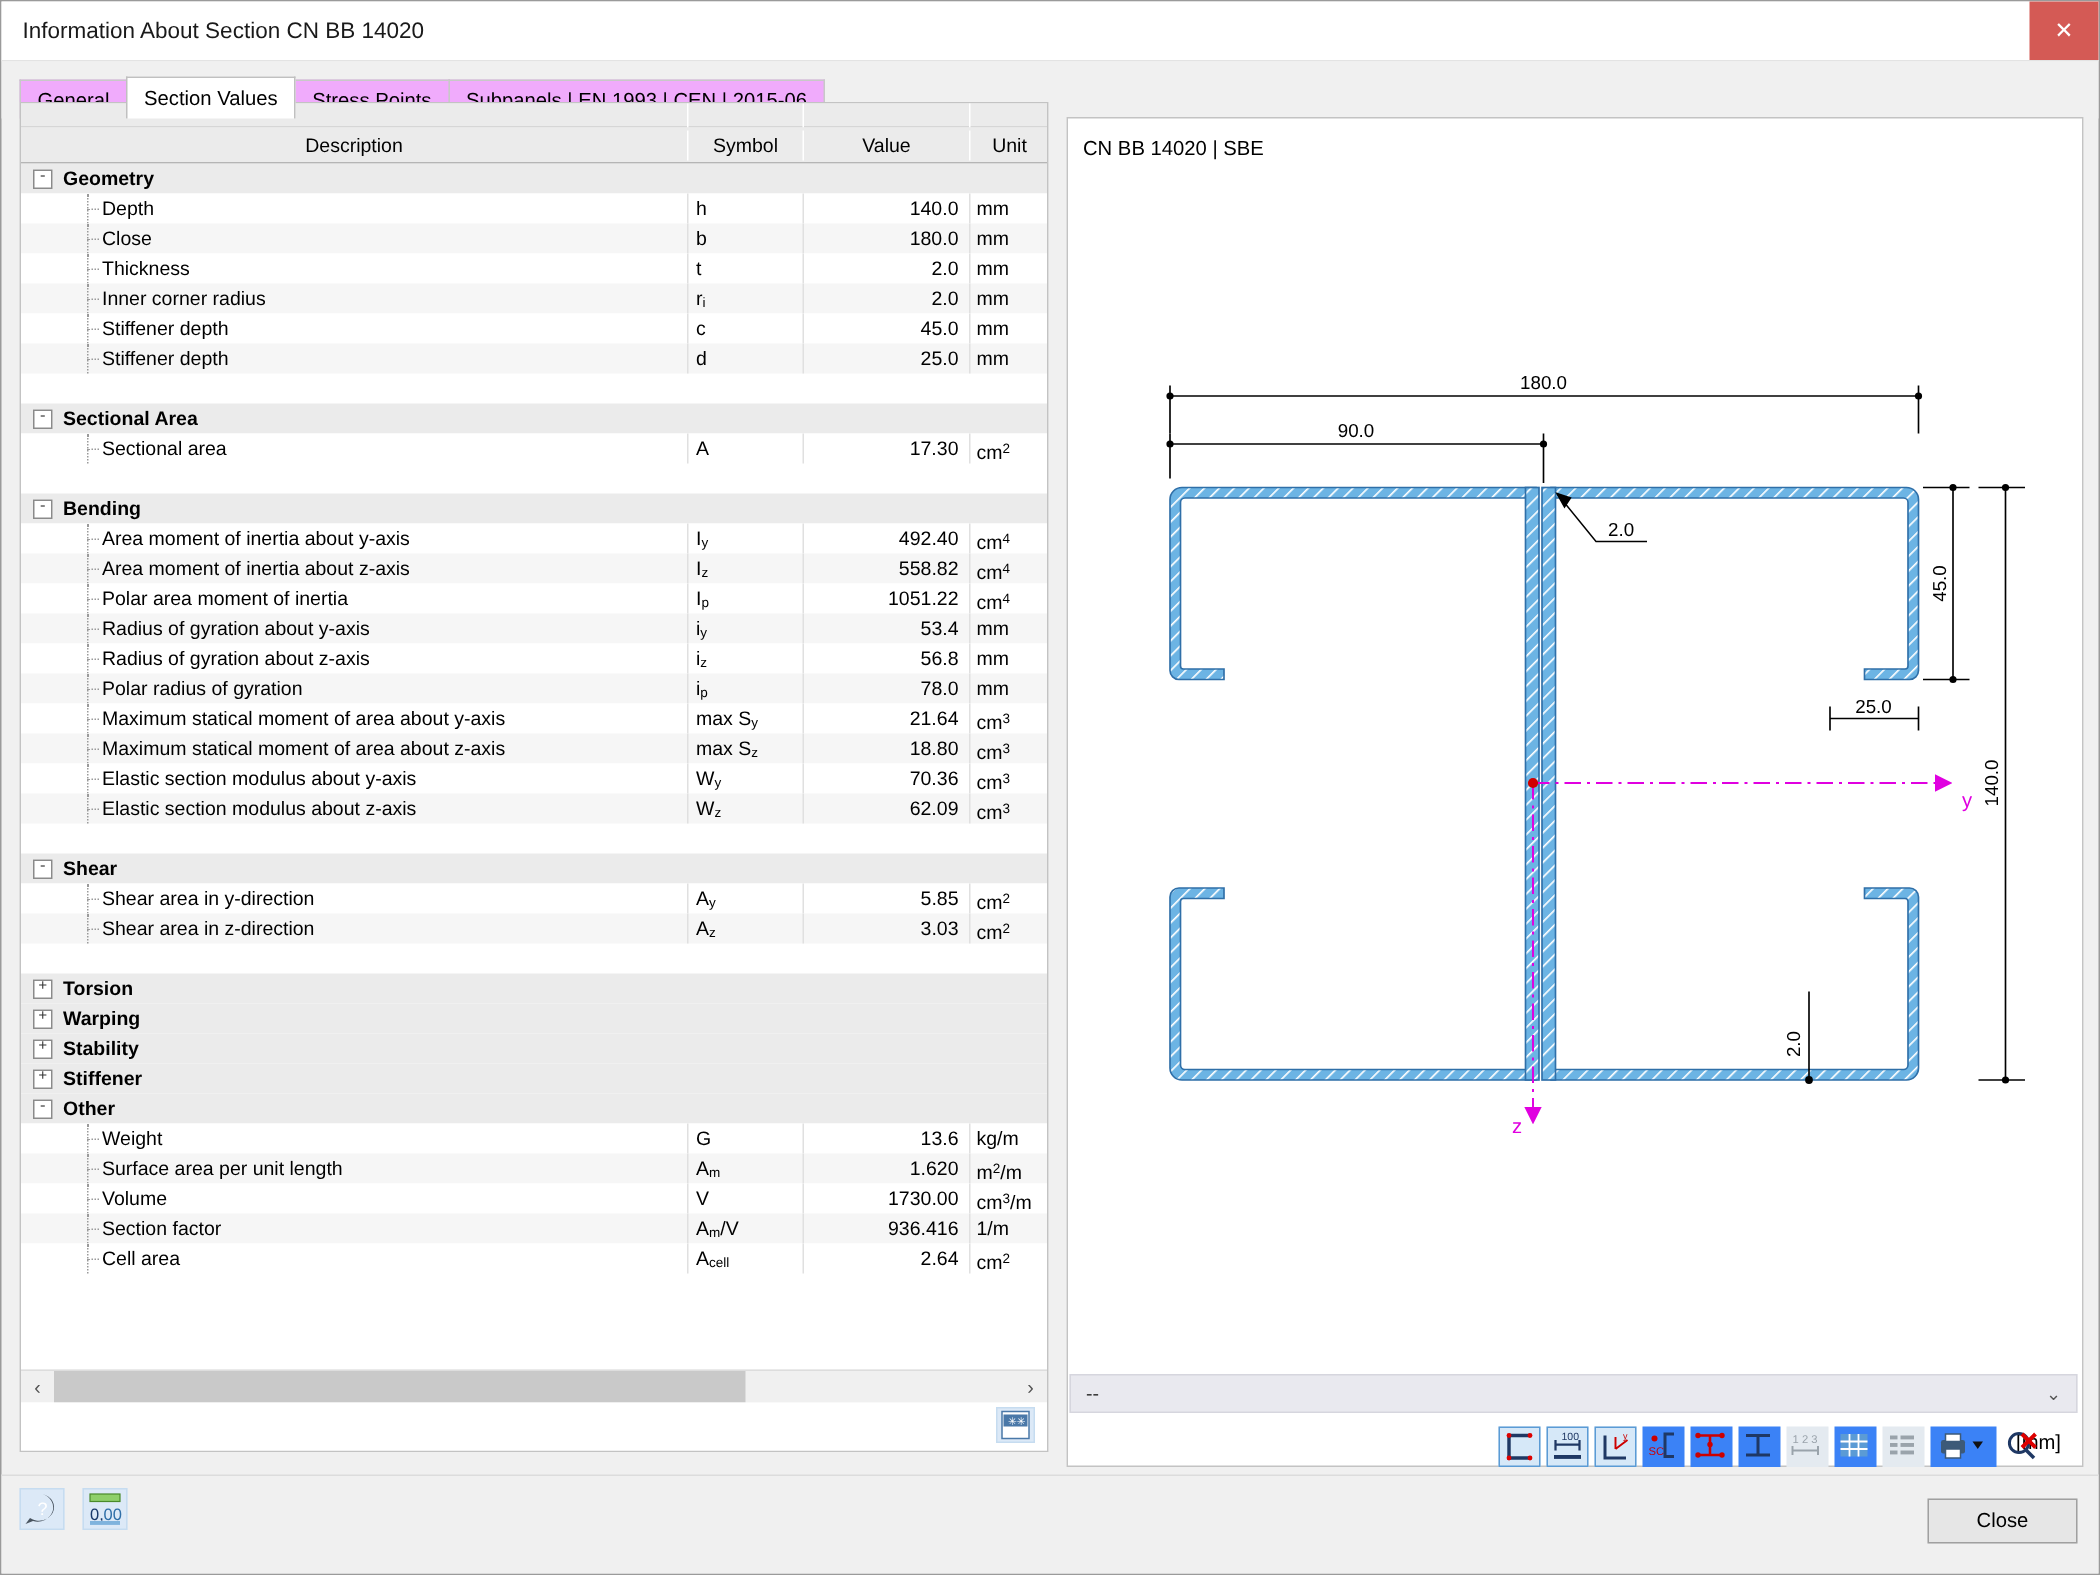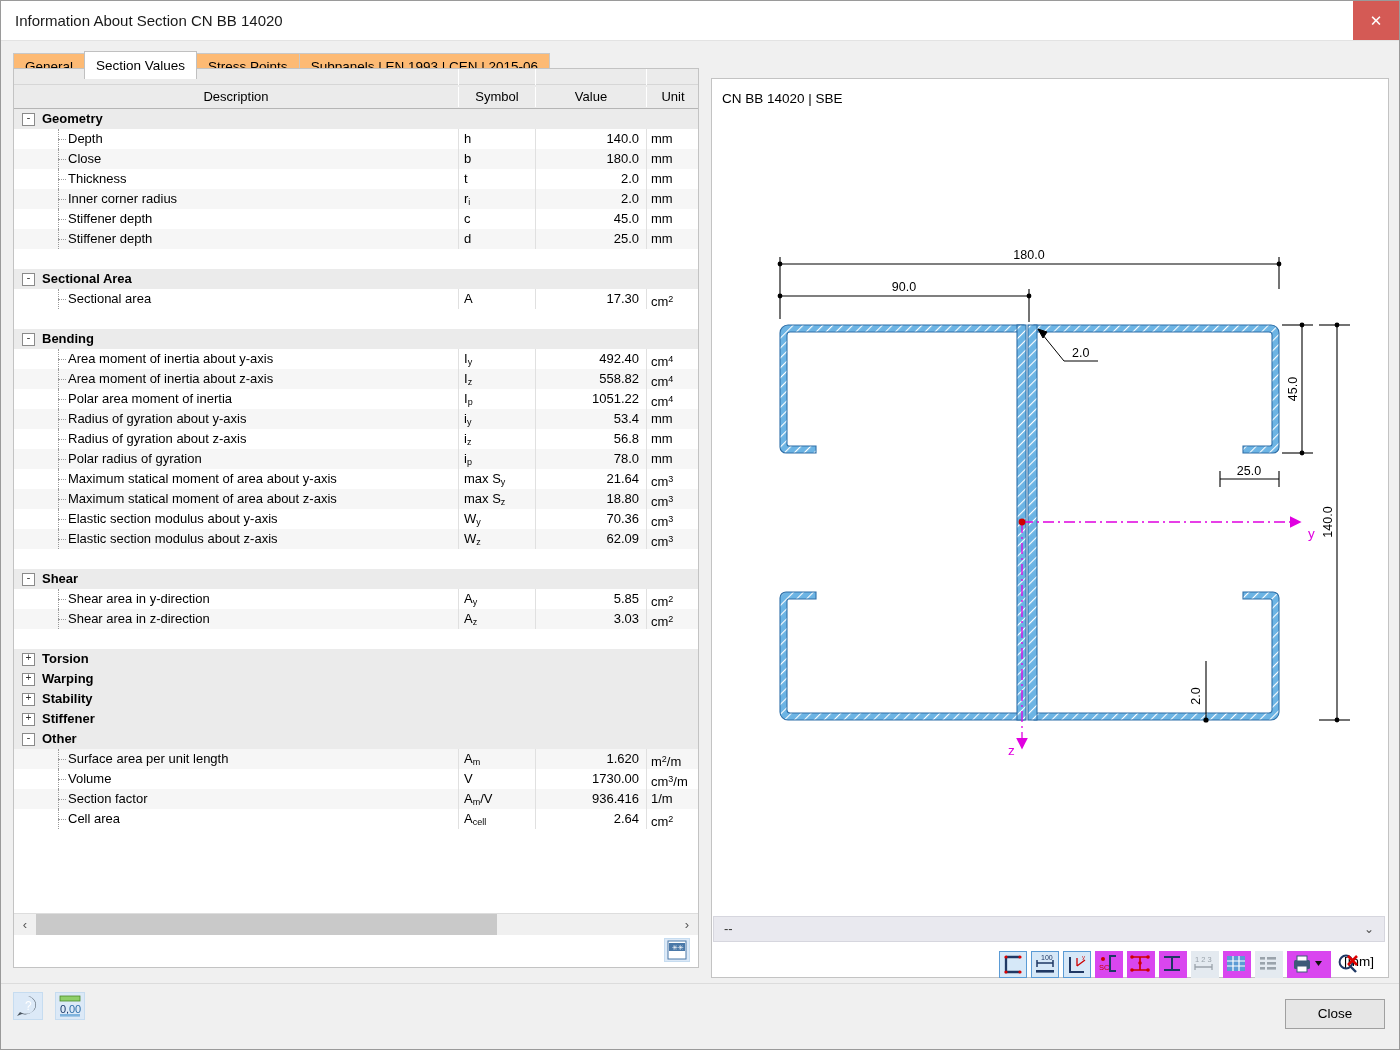--- a/index.html
+++ b/index.html
@@ -15,21 +15,21 @@
   .titlebar{position:absolute;left:0;top:0;width:100%;height:40px;background:#ffffff;
             border-bottom:1px solid #e3e3e3;box-sizing:border-box;}
   .title-text{position:absolute;left:14px;top:11px;font-size:15px;color:#1a1a1a;}
   .close-x{position:absolute;right:0;top:0;width:46px;height:39px;background:#d45a55;
            color:#fff;font-size:15px;line-height:39px;text-align:center;cursor:pointer;}
 
   
   .tabstrip{position:absolute;left:0;top:40px;width:100%;height:38px;background:#f0f0f0;}
   .tabs{position:absolute;left:12px;top:11px;height:27px;display:flex;align-items:flex-end;}
   .tab{height:25px;line-height:25px;padding:0 11px;font-size:13.5px;color:#000;
-       border:1px solid #c8c8c8;border-bottom:none;background:#fdba74;margin-right:-1px;cursor:pointer;}
+       border:1px solid #c8c8c8;border-bottom:none;background:#f0abfc;margin-right:-1px;cursor:pointer;}
   .tab.active{background:#ffffff;height:27px;line-height:27px;border-color:#c0c0c0;position:relative;z-index:3;}
 
   
   .left-panel{position:absolute;left:12px;top:67px;width:686px;height:900px;background:#ffffff;
               border:1px solid #c3c3c3;box-sizing:border-box;}
   .right-panel{position:absolute;left:710px;top:77px;width:678px;height:900px;background:#ffffff;
                border:1px solid #c3c3c3;box-sizing:border-box;}
 
   
   .thead-top{position:absolute;left:0;top:0;width:100%;height:16px;background:#ebebeb;
@@ -80,21 +80,21 @@
   .canvas{position:absolute;left:0;top:0;width:676px;height:898px;}
 
   
   .combo{position:absolute;left:712px;top:915px;width:672px;height:26px;background:#e9e9ef;
          border:1px solid #d6d6de;box-sizing:border-box;cursor:pointer;}
   .combo-val{position:absolute;left:10px;top:4px;font-size:13px;color:#333;}
   .combo-arrow{position:absolute;right:10px;top:5px;font-size:12px;color:#555;}
 
   
   .toolbar{position:absolute;left:998px;top:949px;height:28px;display:flex;align-items:center;}
-  .tbtn{width:28px;height:27px;margin-right:4px;background:#d946ef;position:relative;cursor:pointer;}
+  .tbtn{width:28px;height:27px;margin-right:4px;background:#3b82f6;position:relative;cursor:pointer;}
   .tbtn.act{background:#d6e8f8;border:1px solid #5b9bd5;box-sizing:border-box;}
   .tbtn.dim{background:#e4eaf0;}
   .tbtn.plain{background:transparent;}
   .tbtn.wide{width:44px;}
 
   
   .footer{position:absolute;left:0;bottom:0;width:100%;height:66px;background:#f0f0f0;
           border-top:1px solid #dcdcdc;box-sizing:border-box;}
   .fbtn{position:absolute;width:30px;height:28px;background:#dce9f7;border:1px solid #c6dcf0;
         box-sizing:border-box;cursor:pointer;}
@@ -382,20 +382,31 @@
           <div class="gname">Stability</div>
         </div>
         <div class="row grp">
           <div class="toggle">+</div>
           <div class="gname">Stiffener</div>
         </div>
         <div class="row grp">
           <div class="toggle">-</div>
           <div class="gname">Other</div>
         </div>
+        <div class="row white">
+          <div class="colline" style="left:444px"></div>
+          <div class="colline" style="left:521px"></div>
+          <div class="colline" style="left:632px"></div>
+          <div class="tree-v"></div>
+          <div class="tree-h"></div>
+          <div class="desc">Weight</div>
+          <div class="sym">G</div>
+          <div class="val">13.6</div>
+          <div class="unit">kg/m</div>
+        </div>
         <div class="row alt">
           <div class="colline" style="left:444px"></div>
           <div class="colline" style="left:521px"></div>
           <div class="colline" style="left:632px"></div>
           <div class="tree-v"></div>
           <div class="tree-h"></div>
           <div class="desc">Surface area per unit length</div>
           <div class="sym">A<sub>m</sub></div>
           <div class="val">1.620</div>
           <div class="unit">m<sup>2</sup>/m</div>

